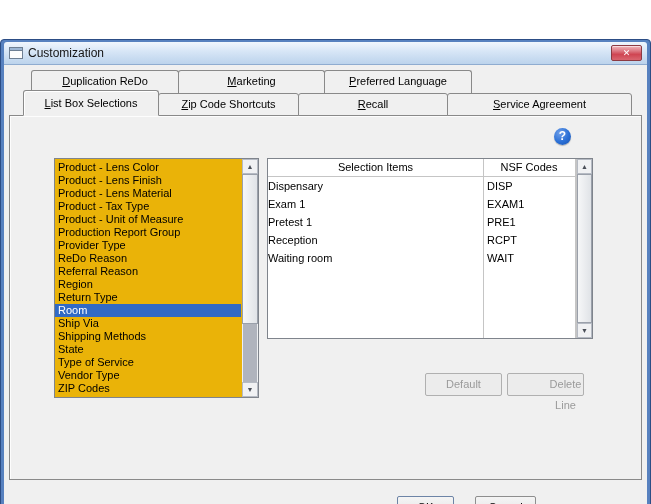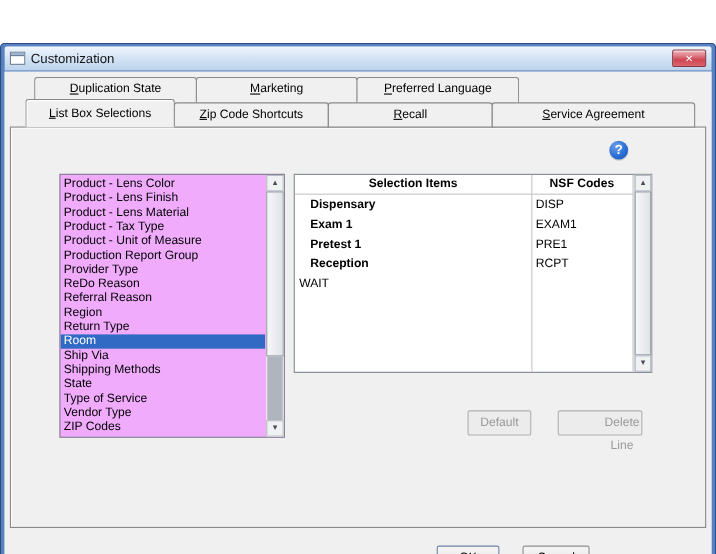--- a/index.html
+++ b/index.html
@@ -66,21 +66,21 @@
 
   
   .listbox-wrap { position:absolute; left:44px; top:42px; width:205px; }
   .lb-header {
     height:18px; line-height:16px; text-align:center;
     background:#d6d2ca; border:1px solid #828282;
     border-color:#fff #808080 #808080 #fff; outline:1px solid #8a8a8a;
     color:#000;
   }
   .lb-list {
-    position:relative; height:240px; background:#f0abfc;
+    position:relative; height:240px; background:#eab308;
     border:1px solid #7f848c; overflow:hidden; padding:2px 0 0 0;
   }
   .li { height:13px; line-height:13px; padding-left:3px; white-space:nowrap; width:186px; overflow:hidden; }
   .li.sel { background:#316ac5; color:#fff; }
 
   
   .sb { position:absolute; top:0; right:0; bottom:0; width:16px; background:#eef0f2; }
   .sb-btn {
     position:absolute; left:0; right:0; height:15px; background:#f0f1f3;
     border:1px solid #b5bac3; text-align:center; font-size:7px; line-height:13px; color:#4a4f58;
@@ -96,59 +96,59 @@
   .tb-thumb { top:15px; bottom:15px; }
 
   
   .table-wrap {
     position:absolute; left:257px; top:42px; width:326px; height:181px;
     background:#fff; border:1px solid #7f848c;
   }
   .vline { position:absolute; top:0; bottom:0; width:1px; background:#c5c5c5; }
   .vl1 { left:215px; } .vl2 { left:307px; }
   .thead { position:absolute; top:0; left:0; right:16px; height:18px; display:flex; border-bottom:1px solid #c5c5c5; }
-  .th { line-height:17px; text-align:center;font-weight:bold; }
+  .th { line-height:17px; text-align:center; }
   .th1 { width:215px; } .th2 { width:92px; }
   .tbody { position:absolute; top:18px; left:0; right:16px; }
   .trow { display:flex; height:18px; align-items:center; }
-  .td1 { width:215px; padding-left:14px; white-space:nowrap; overflow:hidden;font-weight:bold; }
+  .td1 { width:215px; padding-left:0; white-space:nowrap; overflow:hidden; }
   .td2 { width:92px; padding-left:4px; white-space:nowrap; overflow:hidden; }
   .tsb { border-left:1px solid #c5c5c5; }
 
   
   .btn {
     position:absolute; height:23px; text-align:center; line-height:21px;
     background:linear-gradient(180deg,#f4f4f4 0%,#ececec 50%,#dddddd 100%);
     border:1px solid #8e8e8e; border-radius:2px; cursor:default;
   }
   .btn.disabled {
     background:#ececec; border-color:#b0b0b0; color:#9a9a9a;
   }
-  .btn-default { left:415px; top:257px; width:58px; }
+  .btn-default { left:415px; top:257px; width:77px; }
   .btn-delete  { left:497px; top:257px; width:77px;padding-left:40px; }
   .btn-ok      { left:393px; top:431px; width:57px; border-color:#6d84a6; }
   .btn-ok .lbl { text-decoration:underline;text-align:right; }
   .btn-cancel  { left:471px; top:431px; width:61px; }
 </style>
 </head>
 <body>
 
 <div class="window">
   <div class="titlebar">
     <span class="win-icon">
         <span class="bar"></span>
       </span>
     <span class="title-text">Customization</span>
     <span class="close-btn"><span>✕</span></span>
   </div>
 
   <div class="dialog-body">
 
     <div class="tab-row1">
-      <div class="tab t1a"><span class="u">D</span><span>uplication State</span></div>
+      <div class="tab t1a"><span class="u">D</span><span>uplication ReDo</span></div>
       <div class="tab t1b"><span class="u">M</span><span>arketing</span></div>
       <div class="tab t1c"><span class="u">P</span><span>referred Language</span></div>
     </div>
 
     <div class="tab-row2">
       <div class="tab t2a active"><span class="u">L</span><span>ist Box Selections</span></div>
       <div class="tab t2b"><span class="u">Z</span><span>ip Code Shortcuts</span></div>
       <div class="tab t2c"><span class="u">R</span><span>ecall</span></div>
       <div class="tab t2d"><span class="u">S</span><span>ervice Agreement</span></div>
     </div>
@@ -204,20 +204,21 @@
           </div>
           <div class="trow">
             <span class="td1">Pretest 1</span>
             <span class="td2">PRE1</span>
           </div>
           <div class="trow">
             <span class="td1">Reception</span>
             <span class="td2">RCPT</span>
           </div>
           <div class="trow">
+            <span class="td1">Waiting room</span>
             <span class="td2">WAIT</span>
           </div>
         </div>
         <div class="sb tsb">
           <div class="sb-btn up"><span>▲</span></div>
           <div class="sb-thumb tb-thumb"></div>
           <div class="sb-btn down"><span>▼</span></div>
         </div>
       </div>
 

